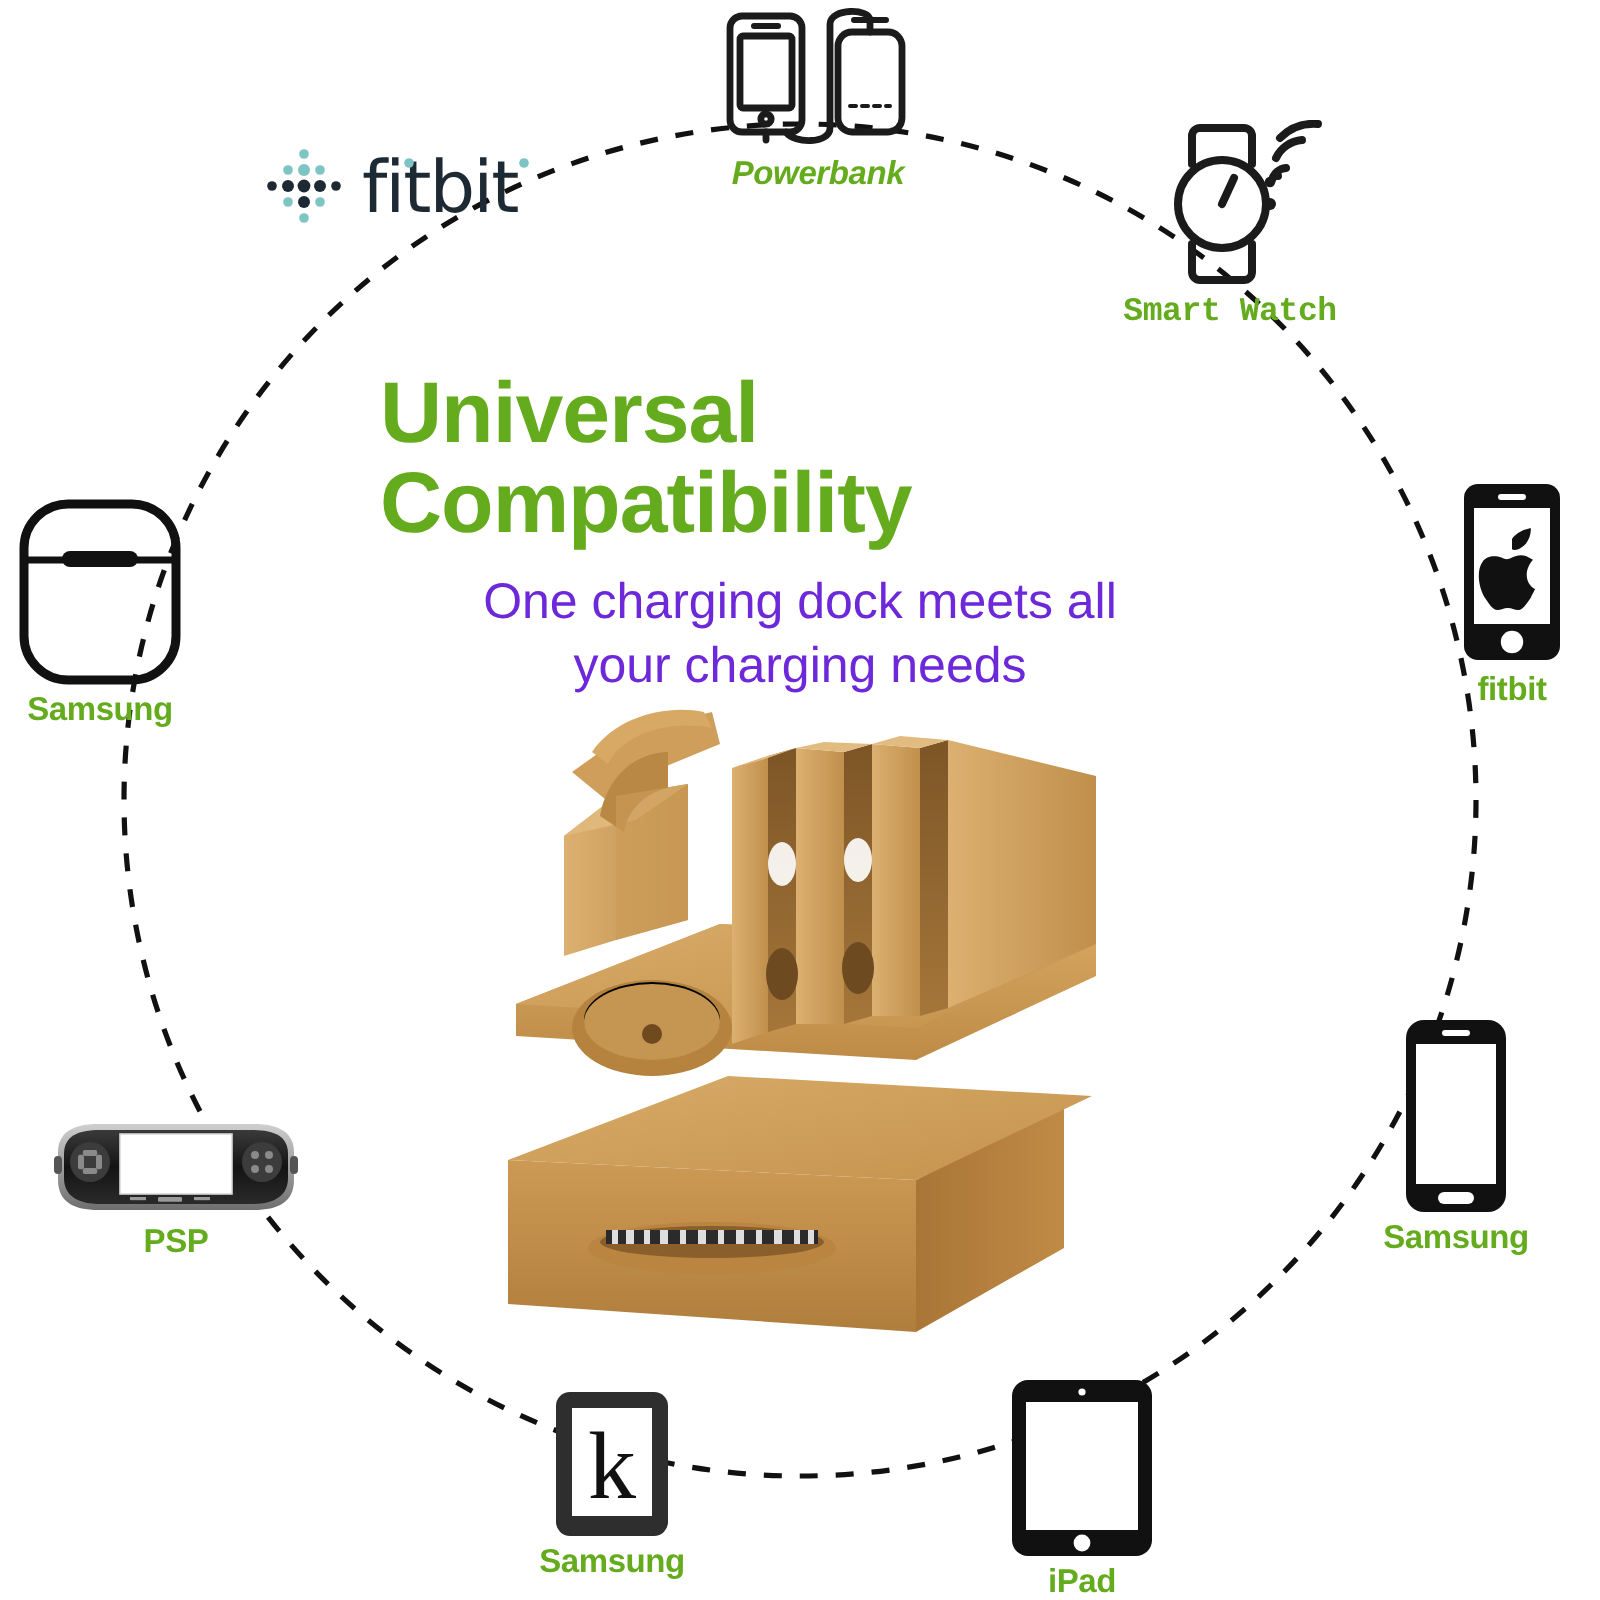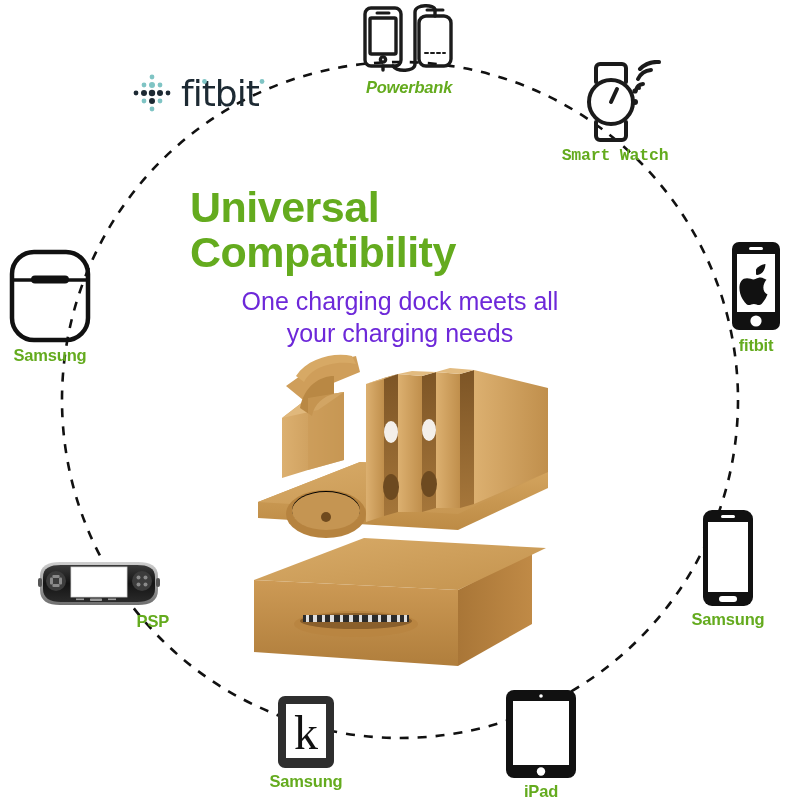--- a/index.html
+++ b/index.html
@@ -40,21 +40,21 @@
     margin-top:2px;white-space:nowrap;letter-spacing:-0.2px;
   }
 
   
   #n-powerbank{left:339px;top:2px;width:140px;font-style:italic;}
   #n-smartwatch{left:545px;top:60px;width:140px;font-family:Liberation Mono, monospace;}
   #n-iphone{left:712px;top:240px;width:88px;}
   #n-samsung{left:668px;top:508px;width:120px;}
   #n-ipad{left:487px;top:688px;width:108px;}
   #n-kindle{left:256px;top:694px;width:100px;}
-  #n-psp{left:29px;top:556px;width:140px;text-align:right;}
+  #n-psp{left:18px;top:556px;width:140px;}
   #n-airpods{left:0px;top:248px;width:100px;}
   #n-fitbit{left:124px;top:70px;width:160px;text-align:right;}
 
   .fitbit-word{
     font-family:"DejaVu Sans", sans-serif;
     font-size:36px;color:#1d2a33;letter-spacing:-1px;font-weight:400;
     line-height:1;
   }
 
   

